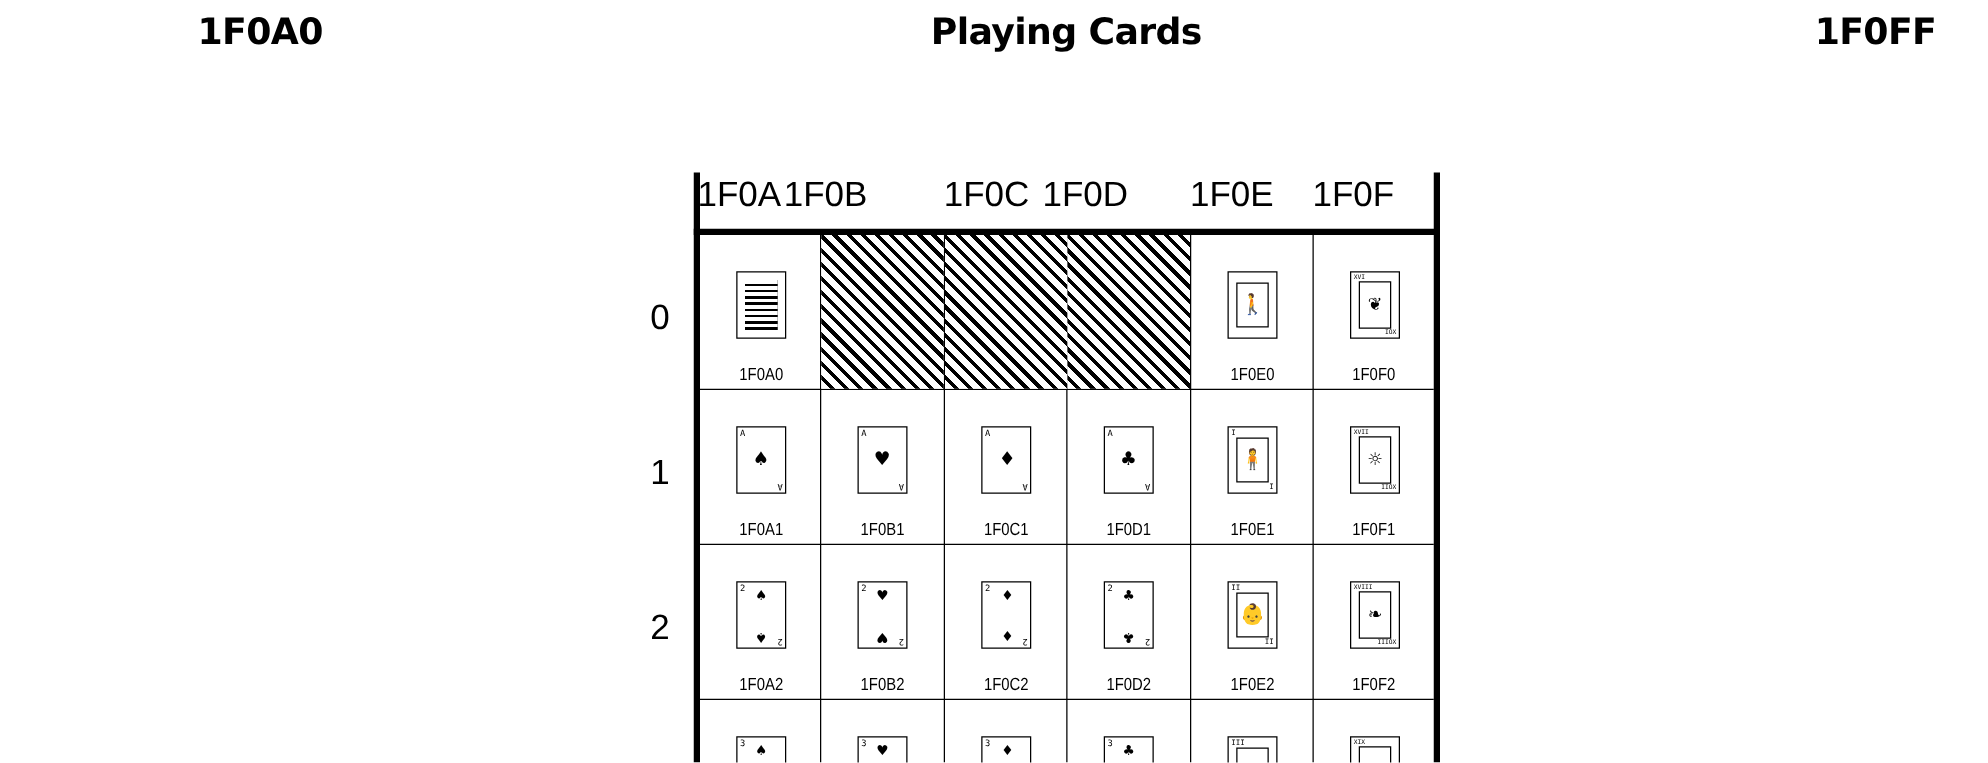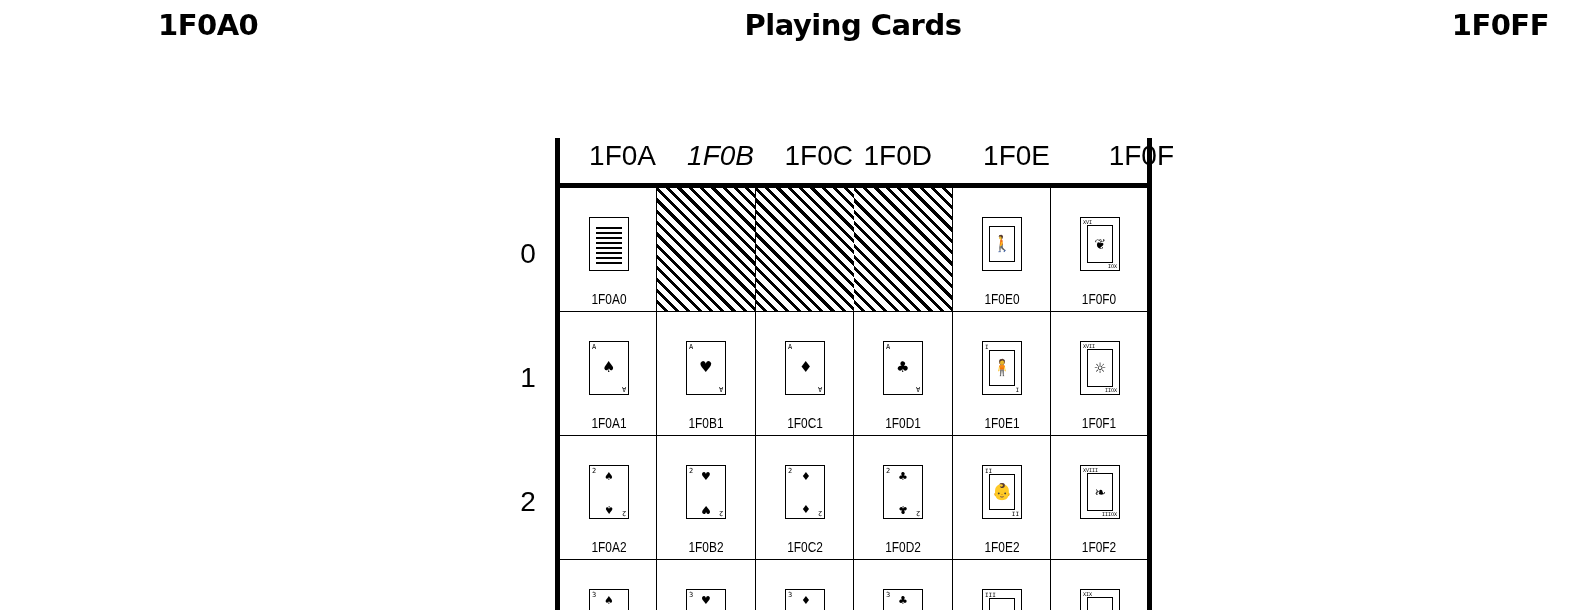--- a/index.html
+++ b/index.html
@@ -5,21 +5,21 @@
   html, body { margin:0; padding:0; background:#ffffff; }
   body { width:1590px; height:610px; position:relative; overflow:hidden; font-family:"DejaVu Sans", sans-serif; color:#000; }
   .hdr { position:absolute; top:8px; font-family:"DejaVu Sans", sans-serif; font-weight:bold; font-size:29px; letter-spacing:-0.5px; }
   #hdr-left { left:158px; }
   #hdr-title { left:0; width:1706px; text-align:center; }
   #hdr-right { right:41px; }
 
   .vbar { position:absolute; background:#000; }
   .hline { position:absolute; background:#000; }
 
-  .colhead { position:absolute; top:140px; width:98px; text-align:right; font-family:"Liberation Sans", sans-serif; font-size:28px; }
+  .colhead { position:absolute; top:140px; width:98px; text-align:left; font-family:"Liberation Sans", sans-serif; font-size:28px; }
   .rowhead { position:absolute; left:510px; width:36px; text-align:center; font-family:"Liberation Sans", sans-serif; font-size:28px; }
 
   .cell { position:absolute; width:98px; height:124px; box-sizing:border-box; }
   .cell .lbl { position:absolute; left:0; right:0; bottom:5px; text-align:center; font-family:"Liberation Sans", sans-serif; font-size:14px; transform:scaleX(0.85); }
   .hatch { background: repeating-linear-gradient(45deg, #fff 0px, #fff 5px, #000 5px, #000 8px); }
 
   .card { position:absolute; left:29px; top:29px; width:40px; height:54px; border:1px solid #000; box-sizing:border-box; background:#fff; }
   .card .idx { position:absolute; font-size:7px; line-height:7px; font-family:"DejaVu Sans Mono", monospace; }
   .card .tl { left:2px; top:2px; }
   .card .br { right:2px; bottom:2px; transform:rotate(180deg); }
@@ -35,25 +35,25 @@
 
 <div class="hdr" id="hdr-left">1F0A0</div>
 <div class="hdr" id="hdr-title">Playing Cards</div>
 <div class="hdr" id="hdr-right">1F0FF</div>
 
 <div class="vbar" style="left:555px; top:138px; width:5px; height:472px;"></div>
 <div class="vbar" style="left:1147px; top:138px; width:5px; height:472px;"></div>
 <div class="hline" style="left:555px; top:183px; width:597px; height:5px;"></div>
 
 <div class="colhead" style="left:558px;">1F0A</div>
-<div class="colhead" style="left:656px;font-style:italic;">1F0B</div>
+<div class="colhead" style="left:627px;">1F0B</div>
 <div class="colhead" style="left:755px;">1F0C</div>
 <div class="colhead" style="left:834px;">1F0D</div>
 <div class="colhead" style="left:952px;">1F0E</div>
-<div class="colhead" style="left:1076px;">1F0F</div>
+<div class="colhead" style="left:1050px;">1F0F</div>
 
 <div class="rowhead" style="top:238px;">0</div>
 <div class="rowhead" style="top:362px;">1</div>
 <div class="rowhead" style="top:486px;">2</div>
 
 <div class="vbar" style="left:656px; top:188px; width:1px; height:422px;"></div>
 <div class="vbar" style="left:755px; top:188px; width:1px; height:422px;"></div>
 <div class="vbar" style="left:853px; top:188px; width:1px; height:422px;"></div>
 <div class="vbar" style="left:952px; top:188px; width:1px; height:422px;"></div>
 <div class="vbar" style="left:1050px; top:188px; width:1px; height:422px;"></div>

